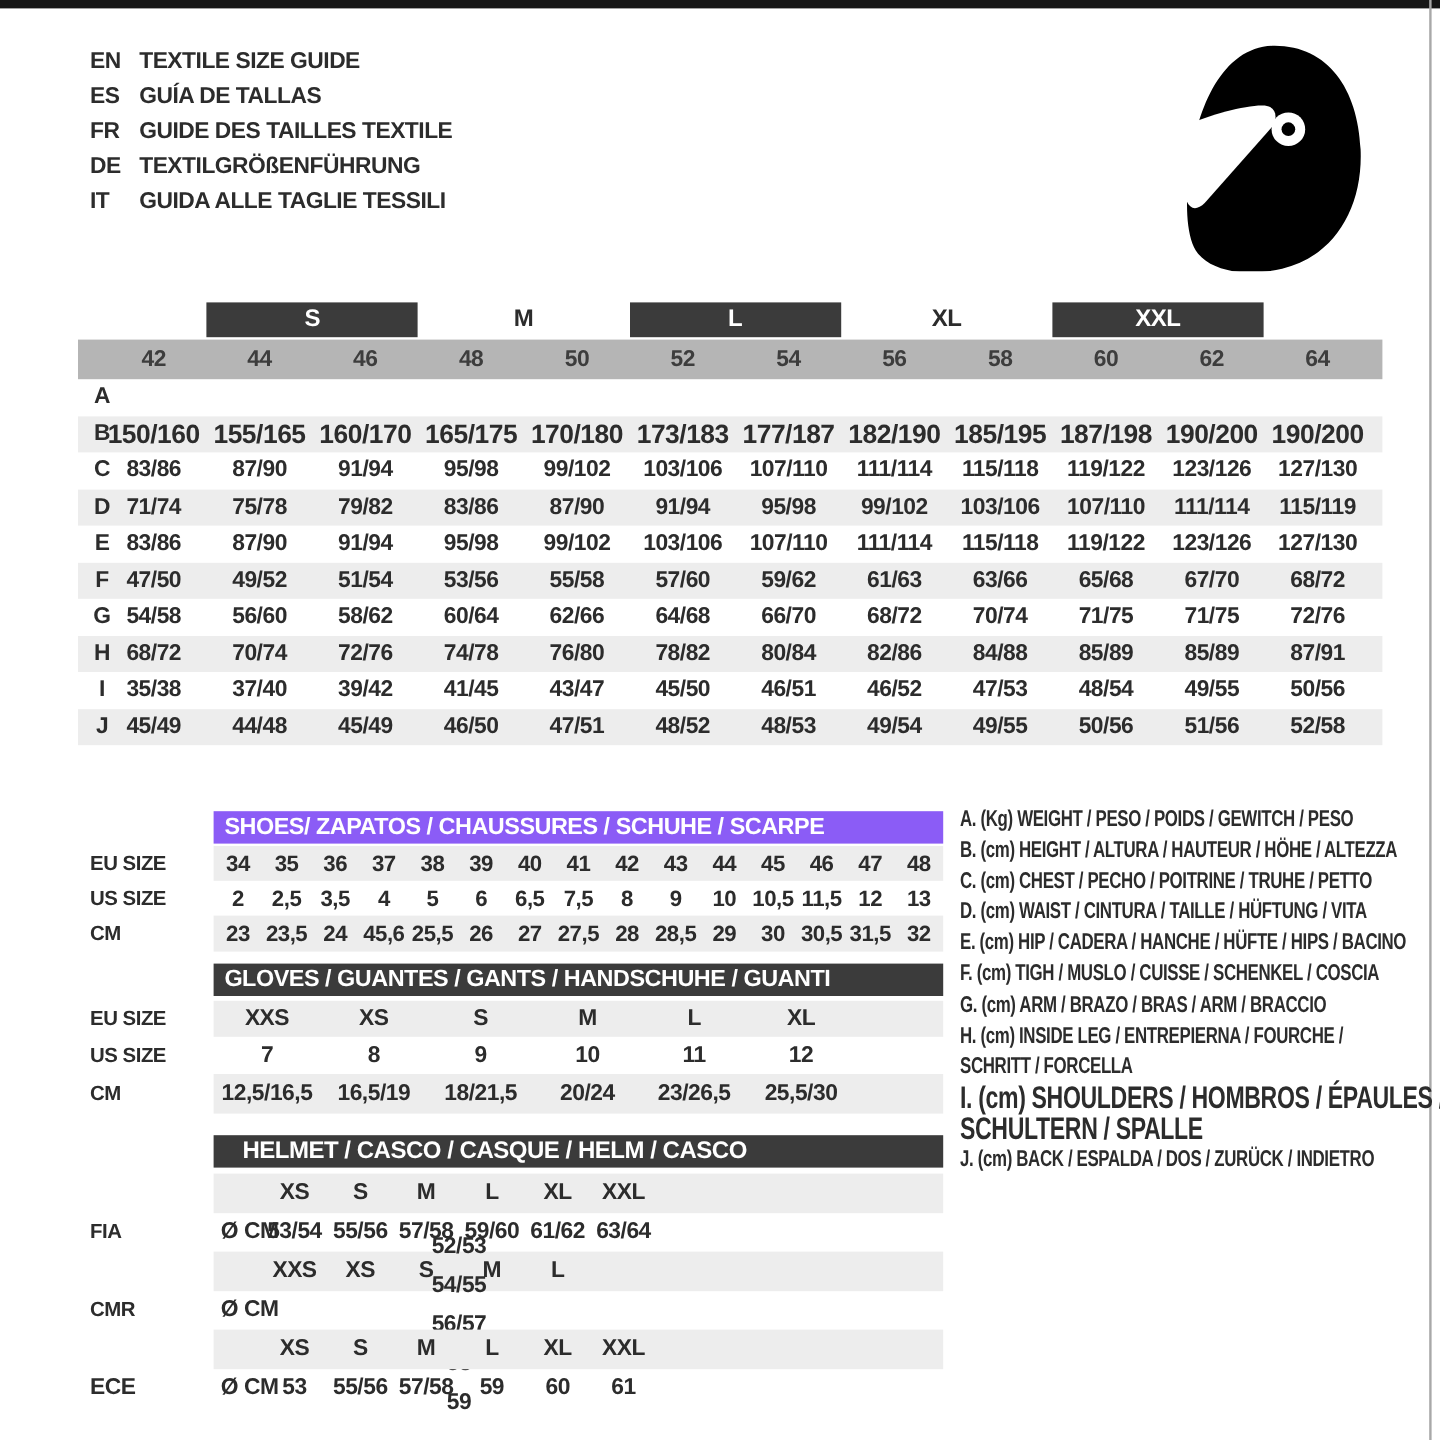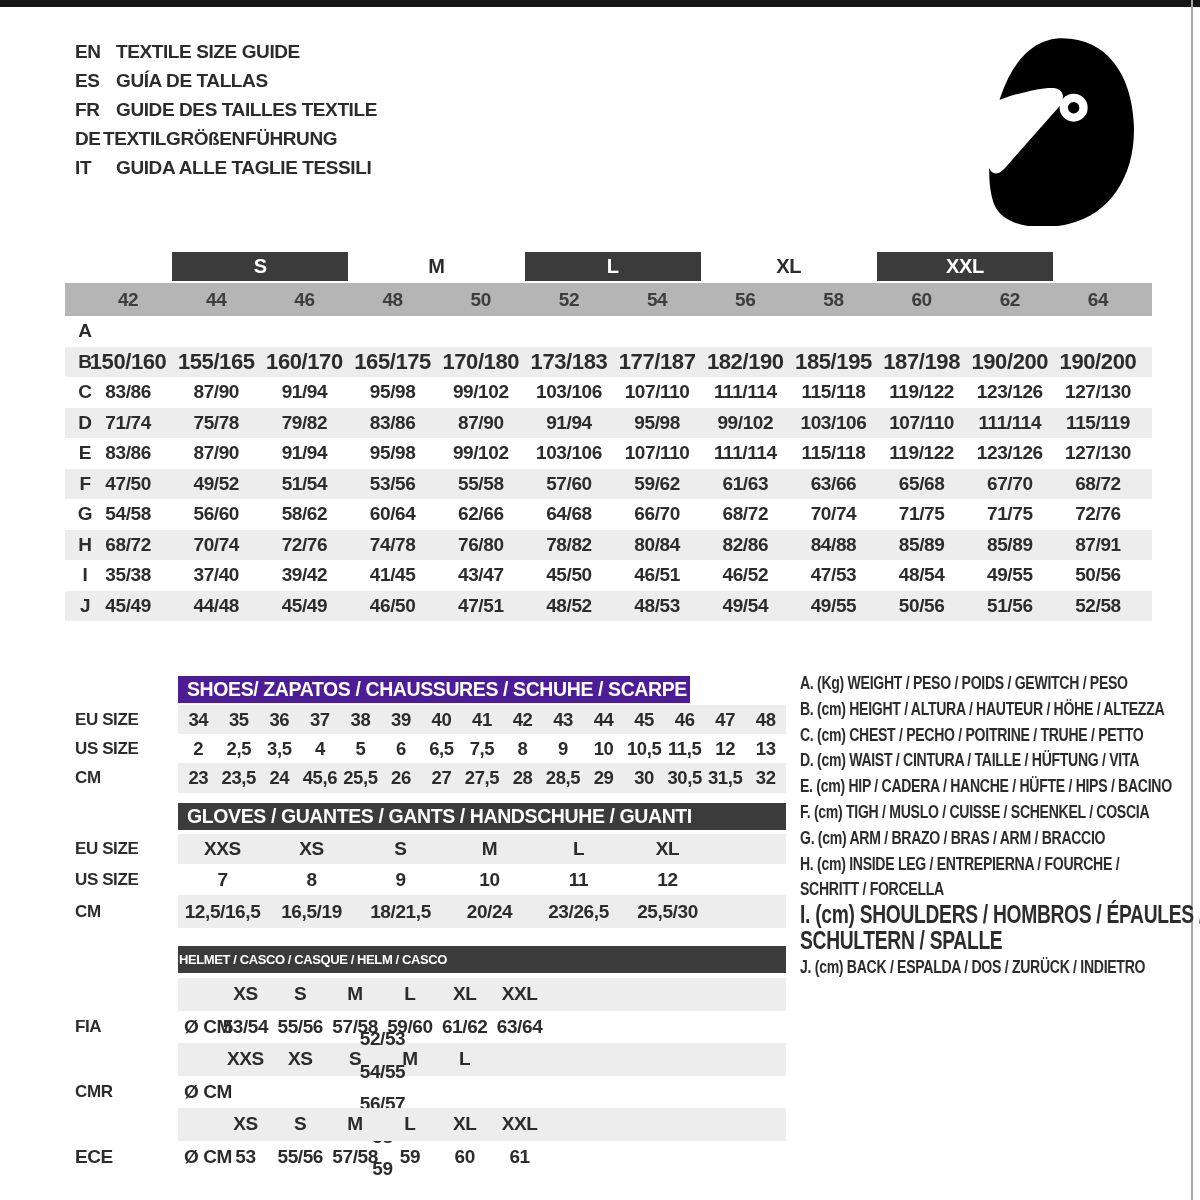--- a/index.html
+++ b/index.html
@@ -26,21 +26,21 @@
       <div style="position: absolute; left: 75px; top: 69px; height: 24px; font-size: 19px; line-height: 24px;">
         <div style="position: absolute; left: 0px; width: 40px;">ES</div>
         <div style="position: absolute; left: 41px; white-space: nowrap;">GUÍA DE TALLAS</div>
       </div>
       <div style="position: absolute; left: 75px; top: 98px; height: 24px; font-size: 19px; line-height: 24px;">
         <div style="position: absolute; left: 0px; width: 40px;">FR</div>
         <div style="position: absolute; left: 41px; white-space: nowrap;">GUIDE DES TAILLES TEXTILE</div>
       </div>
       <div style="position: absolute; left: 75px; top: 127px; height: 24px; font-size: 19px; line-height: 24px;">
         <div style="position: absolute; left: 0px; width: 40px;">DE</div>
-        <div style="position: absolute; left: 28px; white-space: nowrap;">TEXTILGRÖßENFÜHRUNG</div>
+        <div style="position: absolute; left: 41px; white-space: nowrap;">TEXTILGRÖßENFÜHRUNG</div>
       </div>
       <div style="position: absolute; left: 75px; top: 156px; height: 24px; font-size: 19px; line-height: 24px;">
         <div style="position: absolute; left: 0px; width: 40px;">IT</div>
         <div style="position: absolute; left: 41px; white-space: nowrap;">GUIDA ALLE TAGLIE TESSILI</div>
       </div>
     </div>
 
   <svg class="abs" id="helmet-svg" style="left:972px;top:34px;width:168px;height:192px;" viewBox="0 0 160 185">
     <path d="M86 4 C129 4 153 39 155 87 C157 134 134 173 92 183 C58 191 27 183 20 163 C14 146 15 122 18 99 C24 52 45 4 86 4 Z" fill="#000"></path>
     <path d="M15 68 C34 59 65 51 78 52 C87 53 89 61 84 69 L30 130 C20 140 13 132 13 114 C13 98 13 80 15 68 Z" fill="#fff"></path>
@@ -226,21 +226,21 @@
           <div class="cell">48/53</div>
           <div class="cell">49/54</div>
           <div class="cell">49/55</div>
           <div class="cell">50/56</div>
           <div class="cell">51/56</div>
           <div class="cell">52/58</div>
         </div>
       </div>
     </div>
   <div class="abs" id="shoes">
-      <div style="position: absolute; left: 178px; top: 676px; width: 512px; height: 27px; background: #4c1d95;">
+      <div style="position: absolute; left: 178px; top: 676px; width: 608px; height: 27px; background: #8b5cf6;">
         <div style="position: absolute; left: 9px; top: 0px; height: 27px; line-height: 27px; font-size: 19.5px; color: rgb(255, 255, 255); white-space: nowrap;">SHOES/ ZAPATOS / CHAUSSURES / SCHUHE / SCARPE</div>
       </div>
       <div style="position: absolute; left: 178px; top: 705px; width: 608px; height: 29px; background: rgb(237, 237, 237);"></div>
       <div style="position: absolute; left: 178px; top: 763px; width: 608px; height: 30px; background: rgb(237, 237, 237);"></div>
       <div style="position: absolute; left: 75px; top: 705px; height: 29px; line-height: 29px; font-size: 17px; white-space: nowrap;">EU SIZE</div>
       <div style="position: absolute; left: 75px; top: 734px; height: 29px; line-height: 29px; font-size: 17px; white-space: nowrap;">US SIZE</div>
       <div style="position: absolute; left: 75px; top: 763px; height: 30px; line-height: 30px; font-size: 17px; white-space: nowrap;">CM</div>
       <div style="position: absolute; left: 178px; top: 705px; width: 608px; height: 29px; display: flex; align-items: center; font-size: 18.5px; line-height: 29px;">
         <div class="cell">34</div>
         <div class="cell">35</div>
@@ -322,21 +322,21 @@
         <div class="cell">12,5/16,5</div>
         <div class="cell">16,5/19</div>
         <div class="cell">18/21,5</div>
         <div class="cell">20/24</div>
         <div class="cell">23/26,5</div>
         <div class="cell">25,5/30</div>
       </div>
     </div>
   <div class="abs" id="helmets">
       <div style="position: absolute; left: 178px; top: 946px; width: 608px; height: 27px; background: rgb(59, 59, 59);">
-        <div style="position: absolute; left: 1px; top: 0px; height: 27px; line-height: 27px; font-size: 13px; color: rgb(255, 255, 255); white-space: nowrap;">HELMET / CASCO / CASQUE / HELM / CASCO</div>
+        <div style="position: absolute; left: 24px; top: 0px; height: 27px; line-height: 27px; font-size: 20px; color: rgb(255, 255, 255); white-space: nowrap;">HELMET / CASCO / CASQUE / HELM / CASCO</div>
       </div>
       <div style="position: absolute; left: 178px; top: 978px; width: 608px; height: 32.5px; background: rgb(237, 237, 237);"></div>
       <div style="position: absolute; left: 218px; top: 978px; width: 329px; height: 32.5px; display: flex; align-items: center; font-size: 19px; line-height: 32.5px;">
         <div class="cell">XS</div>
         <div class="cell">S</div>
         <div class="cell">M</div>
         <div class="cell">L</div>
         <div class="cell">XL</div>
         <div class="cell">XXL</div>
       </div>

